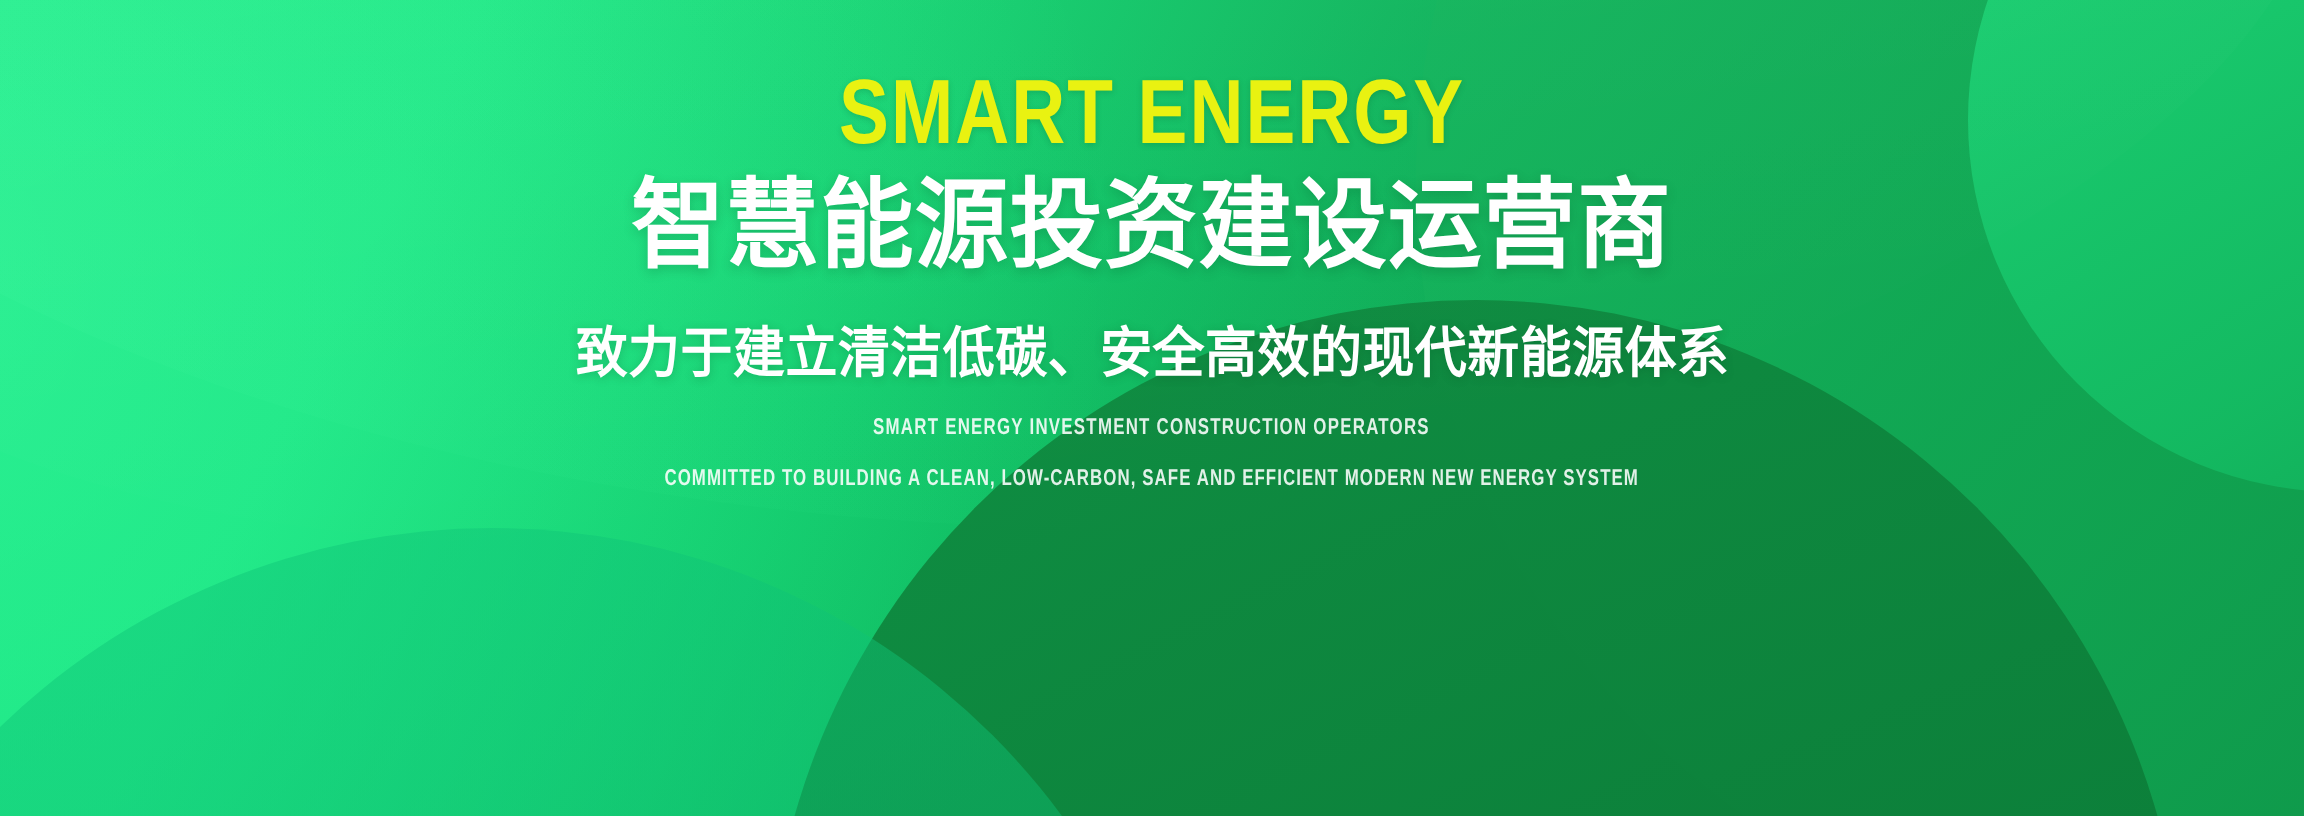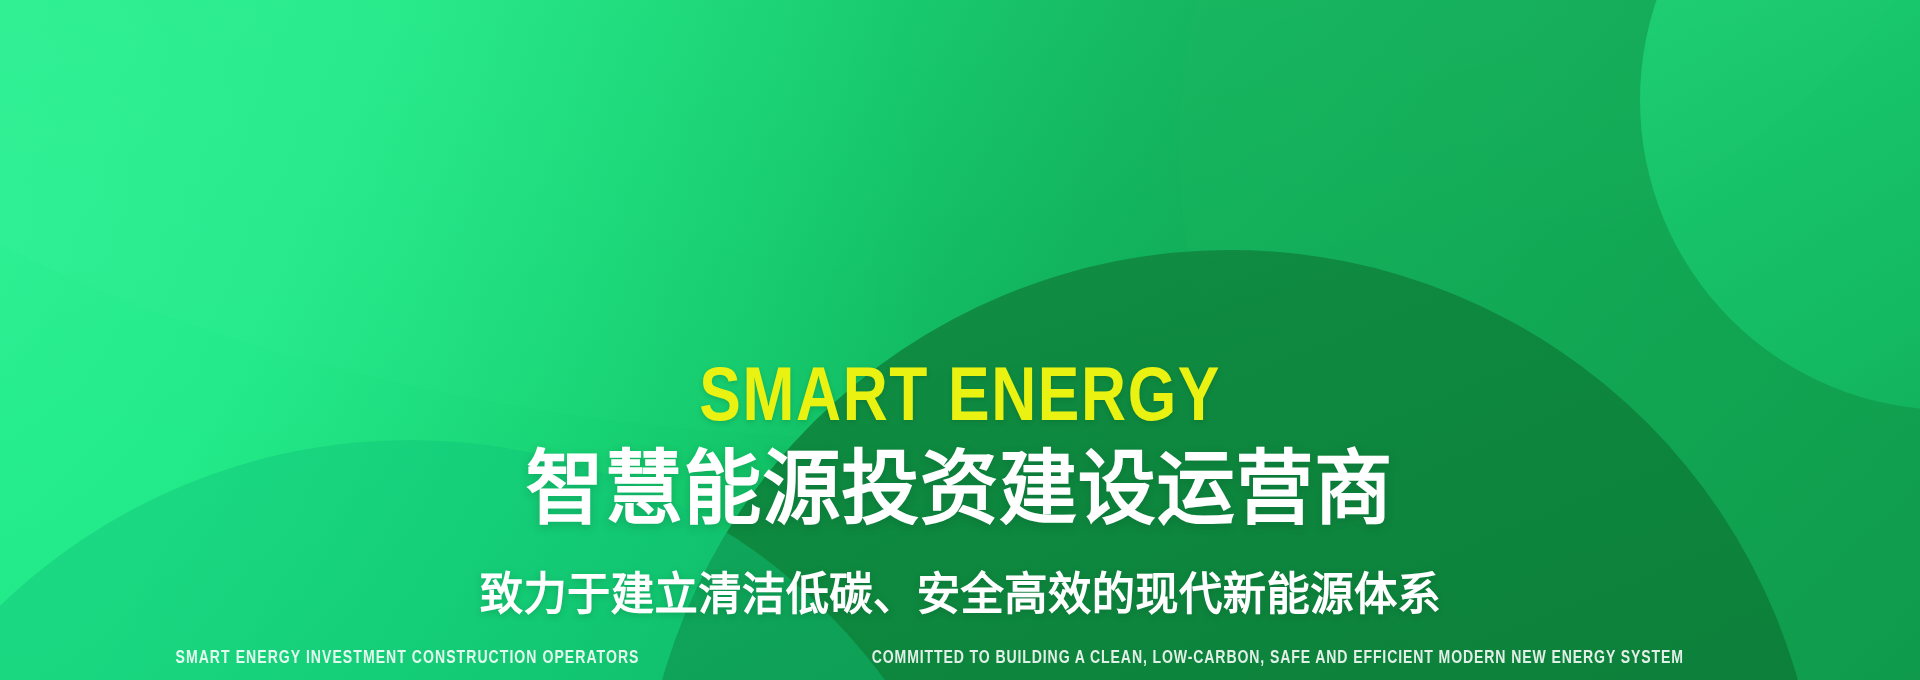--- a/index.html
+++ b/index.html
@@ -115,22 +115,22 @@
 
   
   .content {
     position:relative;
     z-index:5;
     width:1920px;
     height:668px;
     display:flex;
     flex-direction:column;
     align-items:center;
-    justify-content:flex-end;
-    padding-top:100px;
+    justify-content:flex-start;
+    padding-top:56px;
     text-align:center;
   }
 
   .title-en {
     color:#E9F211;
     font-size:76px;
     line-height:1;
     font-weight:700;
     letter-spacing:2px;
     transform:scaleX(0.82);
@@ -161,23 +161,23 @@
     letter-spacing:0.5px;
     transform:scaleX(0.94);
     transform-origin:center center;
     white-space:nowrap;
     text-shadow:0 2px 8px rgba(0,70,30,0.22);
   }
 
   .sub-en-group {
     margin-top:24px;
     display:flex;
-    flex-direction:row;
+    flex-direction:column;
     align-items:center;
-    gap:8px;
+    gap:20px;
   }
 
   .sub-en {
     color:rgba(255,255,255,0.88);
     font-size:19px;
     line-height:1.15;
     font-weight:700;
     letter-spacing:1.4px;
     transform:scaleX(0.74);
     transform-origin:center center;

